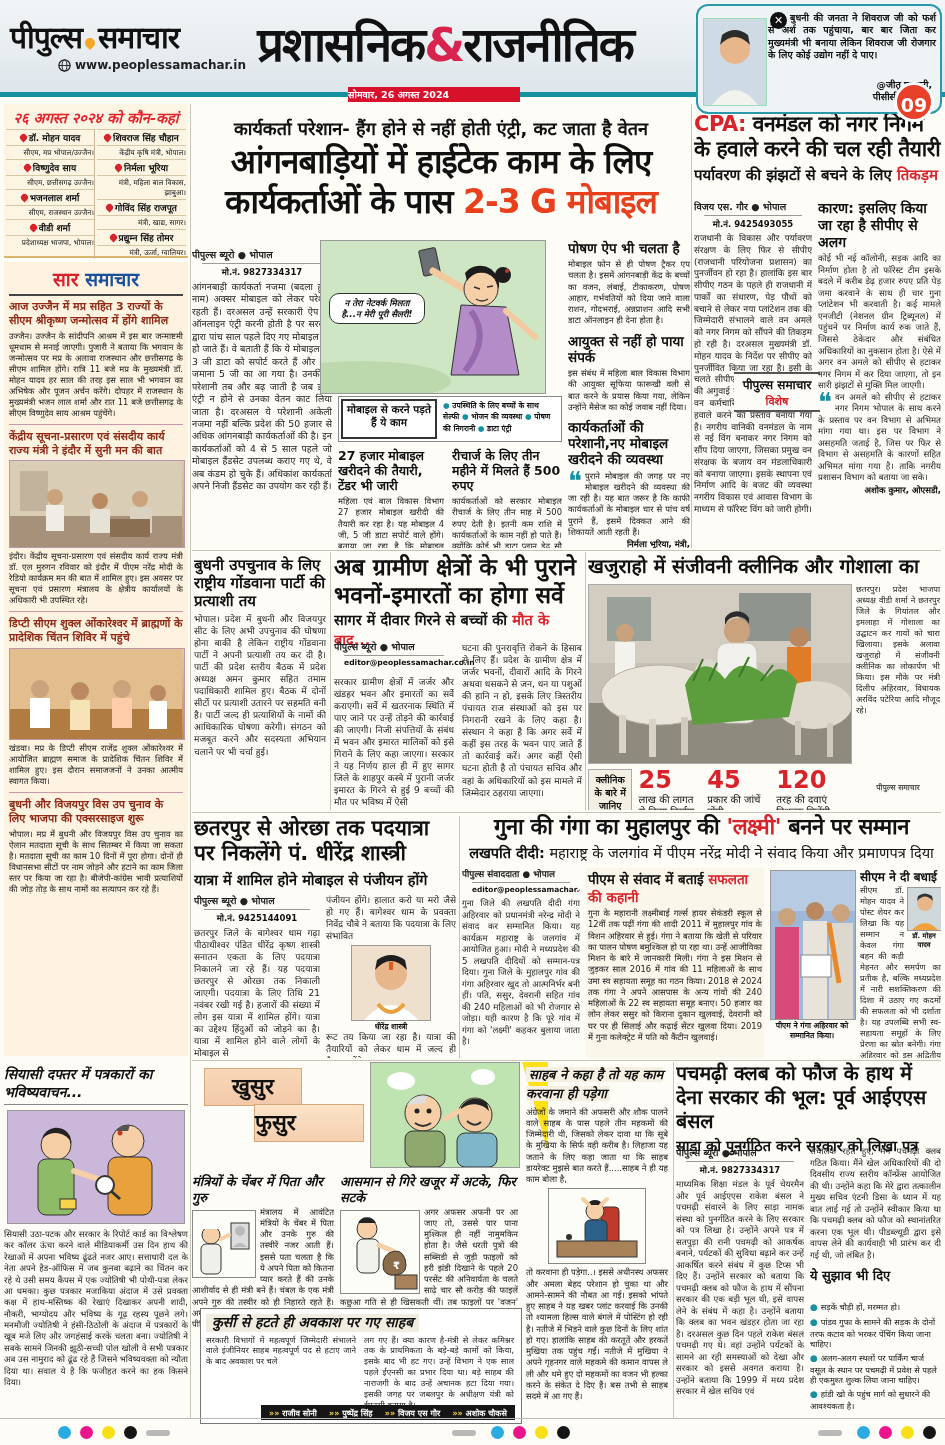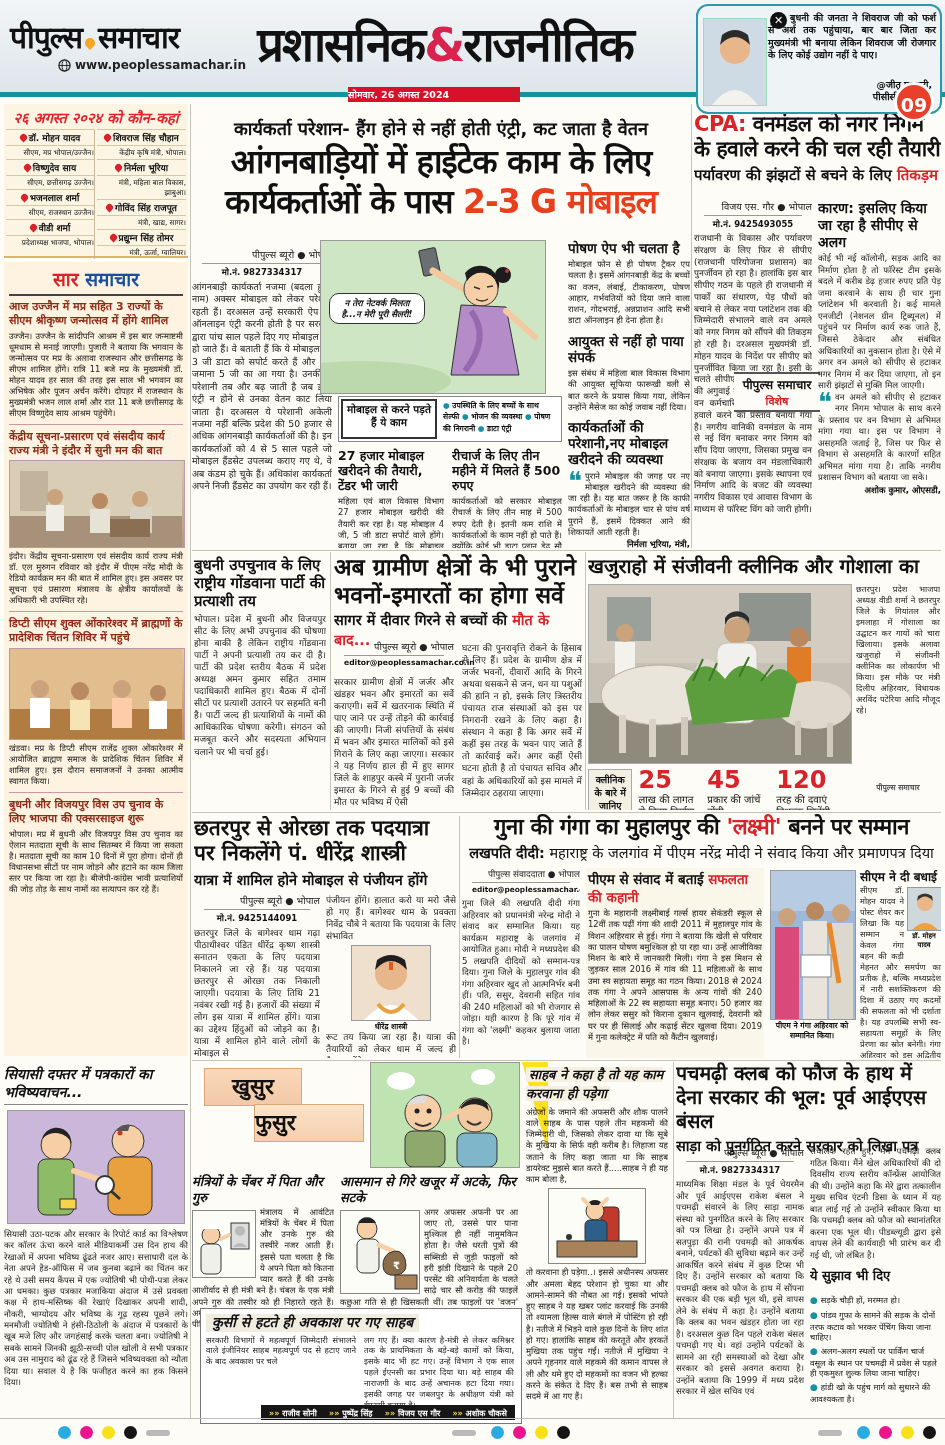--- a/index.html
+++ b/index.html
@@ -3,21 +3,21 @@
 <meta charset="utf-8">
 <style>
   html,body{margin:0;padding:0;background:#d9d9d9}
   .page{position:relative;width:945px;height:1445px;margin:0 auto;background:#fdfcf7;
         font-family:"DejaVu Sans",sans-serif;color:#111;overflow:hidden}
   .abs{position:absolute}
   .b{font-weight:bold}
   .c{text-align:center}
   .red{color:#d8232a}
   .body-txt{font-size:9px;line-height:1.34;text-align:justify;color:#1c1c1c}
-  .byline{font-size:9.5px;font-weight:normal;text-align:right;color:#222}
+  .byline{font-size:9.5px;font-weight:bold;text-align:left;color:#222}
   .phone{font-size:8.5px;font-weight:bold;text-align:center;border-top:1px solid #9a9a9a;margin:2px 10px 4px;padding-top:2px}
   .vline{position:absolute;width:1px;background:#c9c4b8}
   .hline{position:absolute;height:1px;background:#c9c4b8}
   
   .header-bg{left:0;top:0;width:945px;height:96px;background:linear-gradient(#f2f5f7,#dde5ea)}
   .masthead{left:10px;top:16px;font-size:30px;font-weight:bold;letter-spacing:-1px}
   .url-row{left:58px;top:58px;font-size:12px;font-weight:bold;color:#222;display:flex;align-items:center;gap:4px}
   .big-title{left:196px;top:14px;width:498px;text-align:center;font-size:47px;font-weight:bold;letter-spacing:-2px;line-height:1.3}
   .quote-box{left:696px;top:4px;width:242px;height:106px;border:2px solid #2a9aab;border-radius:12px;background:#eef4f6;z-index:5;overflow:hidden}
   .q-photo{position:absolute;left:5px;top:12px;width:62px;height:86px;overflow:hidden;border:1px solid #9db;background:#cdd7e0}
@@ -574,21 +574,21 @@
   <div class="abs" style="left:676px;top:1062px;width:265px;height:356px;overflow:hidden">
     <div class="b" style="font-size:19.5px;line-height:1.22">पचमढ़ी क्लब को फौज के हाथ में देना सरकार की भूल: पूर्व आईएएस बंसल</div>
     <div class="b" style="font-size:14.5px;margin-top:2px">साड़ा को पुनर्गठित करने सरकार को लिखा पत्र</div>
     <div class="abs" style="left:0;top:84px;width:128px;height:272px;overflow:hidden">
       <div class="byline">पीपुल्स ब्यूरो ● भोपाल</div>
       <div class="phone">मो.नं. 9827334317</div>
       <div class="body-txt" style="font-size:8.6px">माध्यमिक शिक्षा मंडल के पूर्व चेयरमैन और पूर्व आईएएस राकेश बंसल ने पचमढ़ी संवारने के लिए साड़ा नामक संस्था को पुनर्गठित करने के लिए सरकार को पत्र लिखा है। उन्होंने अपने पत्र में सतपुड़ा की रानी पचमढ़ी को आकर्षक बनाने, पर्यटकों की सुविधा बढ़ाने कर उन्हें आकर्षित करने संबंध में कुछ टिप्स भी दिए हैं। उन्होंने सरकार को बताया कि पचमढ़ी क्लब को फौज के हाथ में सौंपना सरकार की एक बड़ी भूल थी, इसे वापस लेने के संबंध में कहा है। उन्होंने बताया कि क्लब का भवन खंडहर होता जा रहा है। दरअसल कुछ दिन पहले राकेश बंसल पचमढ़ी गए थे। वहां उन्होंने पर्यटकों के सामने आ रही समस्याओं को देखा और सरकार को इससे अवगत कराया है। उन्होंने बताया कि 1999 में मध्य प्रदेश सरकार में खेल सचिव एवं</div>
     </div>
     <div class="abs" style="left:134px;top:84px;width:131px;height:272px;overflow:hidden">
       <div class="body-txt" style="font-size:8.6px">संचालक रहते हुए, मैंने पचमढ़ी क्लब गठित किया। मैंने खेल अधिकारियों की दो दिवसीय राज्य स्तरीय कॉन्फ्रेंस आयोजित की थी। उन्होंने कहा कि मेरे द्वारा तत्कालीन मुख्य सचिव एंटनी डिसा के ध्यान में यह बात लाई गई तो उन्होंने स्वीकार किया था कि पचमढ़ी क्लब को फौज को स्थानांतरित करना एक भूल थी। पीडब्ल्यूडी द्वारा इसे वापस लेने की कार्यवाही भी प्रारंभ कर दी गई थी, जो लंबित है।</div>
-      <div class="b" style="font-size:13px;margin:5px 0 11px">ये सुझाव भी दिए</div>
+      <div class="b" style="font-size:13px;margin:5px 0 18px">ये सुझाव भी दिए</div>
       <div class="sug-item">सड़कें चौड़ी हों, मरम्मत हो।</div>
       <div class="sug-item">पांडव गुफा के सामने की सड़क के दोनों तरफ कटाव को भरकर पेंचिंग किया जाना चाहिए।</div>
       <div class="sug-item">अलग-अलग स्थलों पर पार्किंग चार्ज वसूल के स्थान पर पचमढ़ी में प्रवेश से पहले ही एकमुश्त शुल्क लिया जाना चाहिए।</div>
       <div class="sug-item">हांडी खो के पहुंच मार्ग को सुधारने की आवश्यकता है।</div>
     </div>
   </div>
 
   <div class="vline" style="left:190px;top:104px;height:1314px"></div>
   <div class="vline" style="left:691px;top:104px;height:444px"></div>
   <div class="hline" style="left:192px;top:550px;width:749px"></div>

